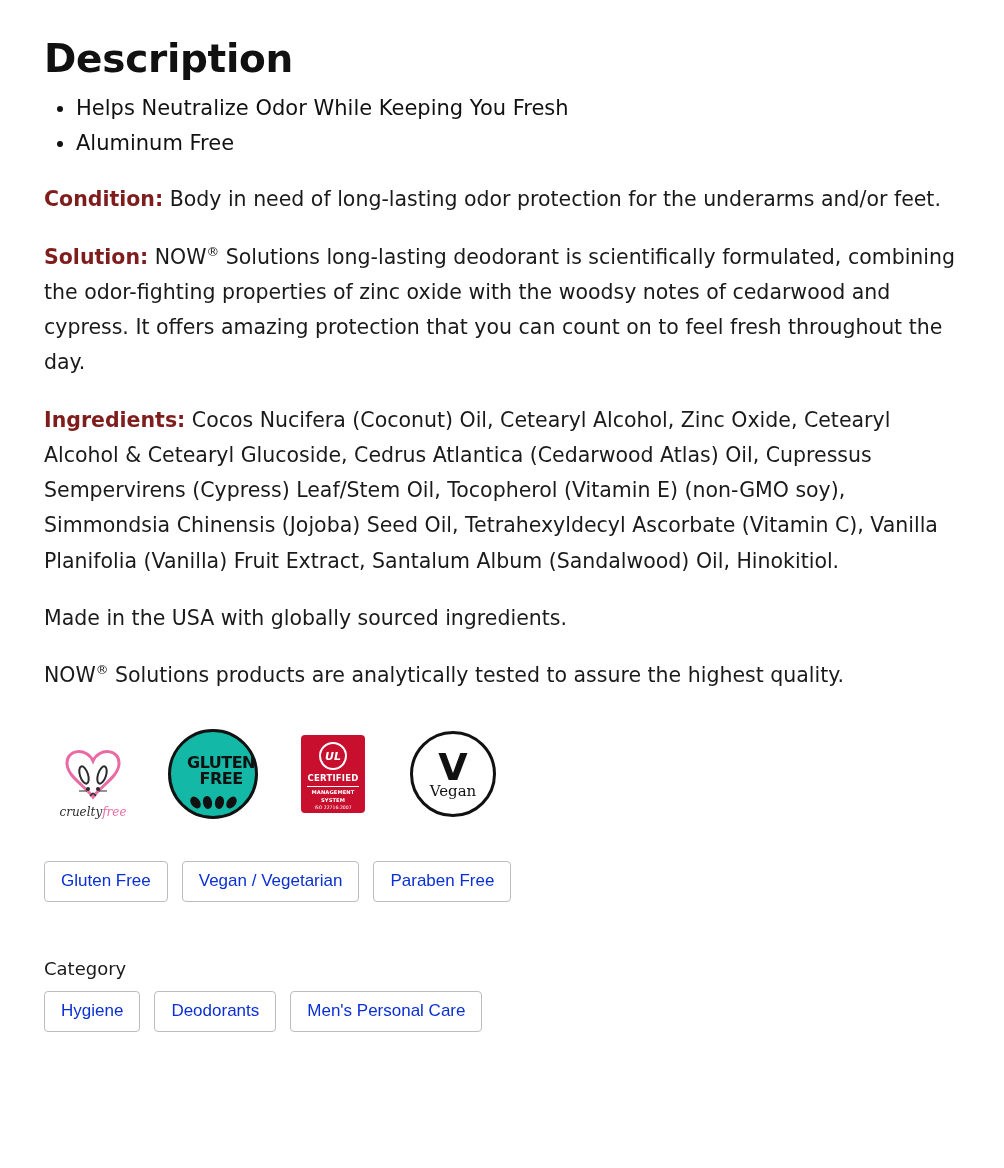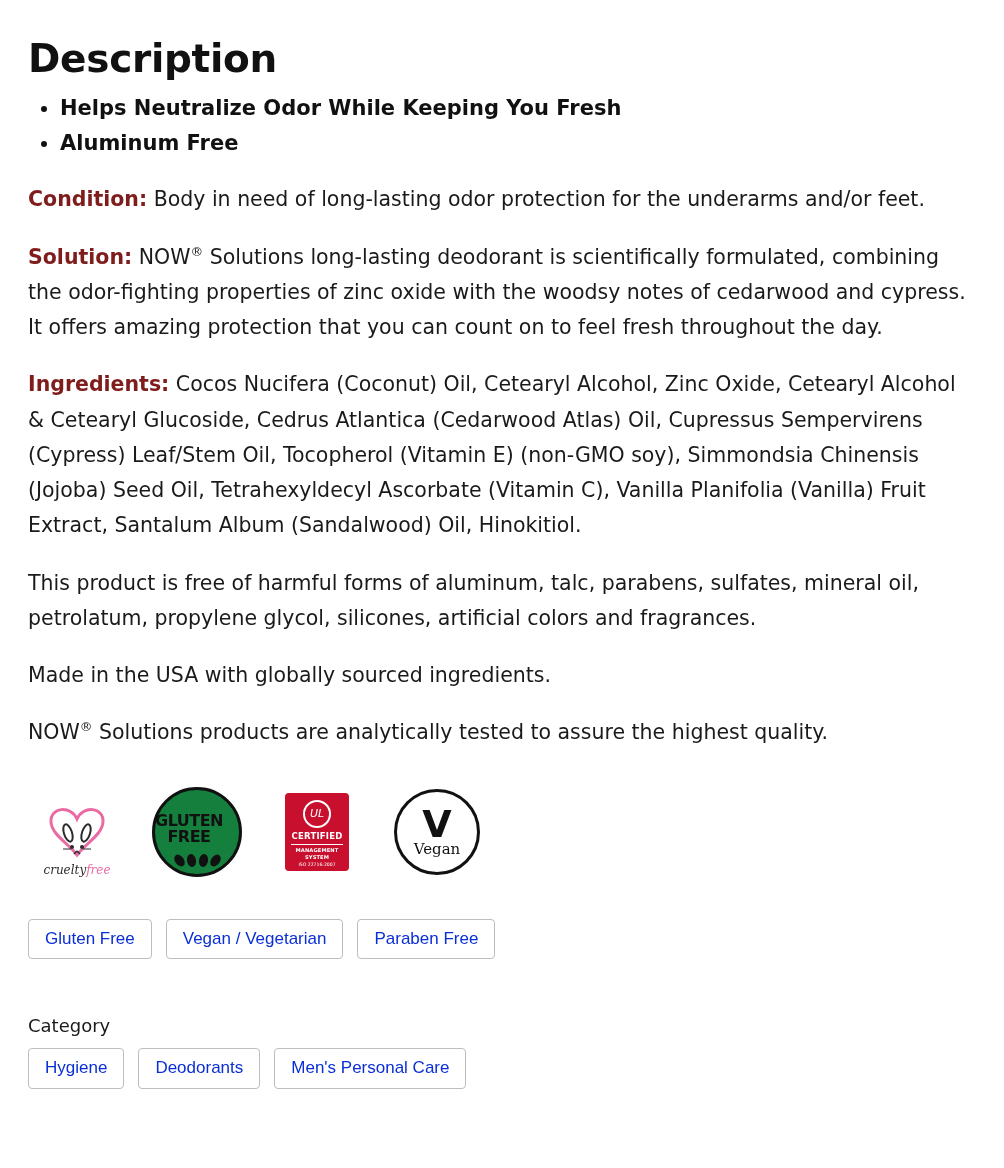--- a/index.html
+++ b/index.html
@@ -7,37 +7,37 @@
     padding: 0;
     background: #ffffff;
   }
   body {
     width: 1004px;
     min-height: 1168px;
     font-family: "DejaVu Sans", "Liberation Sans", sans-serif;
     color: #1a1a1a;
   }
   .page {
-    padding: 36px 36px 24px 28px;
+    padding: 36px 36px 24px 44px;
     box-sizing: border-box;
   }
   h1.title {
     font-size: 39px;
     font-weight: 700;
     margin: 0 0 10px 0;
     letter-spacing: -0.3px;
     color: #111111;
   }
   ul.bullets {
     margin: 0 0 22px 0;
     padding-left: 32px;
   }
   ul.bullets li {
     font-size: 21px;
-    font-weight: 700;
+    font-weight: 400;
     line-height: 1.65;
     color: #111111;
   }
   p.para {
     font-size: 20.5px;
     line-height: 1.72;
     margin: 0 0 22px 0;
     color: #1a1a1a;
   }
   .lead {
@@ -64,24 +64,24 @@
     justify-content: center;
   }
   
   .badge-gluten {
     border: 3px solid #111;
     border-radius: 50%;
     width: 84px;
     height: 84px;
     display: flex;
     flex-direction: column;
-    align-items: flex-start;
+    align-items: flex-end;
     justify-content: center;
     position: relative;
-    background: #15803d;
+    background: #14b8a6;
   }
   .badge-gluten .gf-text {
     font-size: 16px;
     font-weight: 800;
     line-height: 1.0;
     text-align: center;
     letter-spacing: -0.5px;
     color: #111;
     margin-top: -6px;
   }
@@ -122,21 +122,21 @@
   }
   .badge-ul .ul-circle {
     width: 24px;
     height: 24px;
     border-radius: 50%;
     border: 2px solid #fff;
     display: flex;
     align-items: center;
     justify-content: center;
     font-size: 11px;
-    font-weight: 400;
+    font-weight: 700;
     font-style: italic;
   }
   .badge-ul .ul-cert {
     font-size: 8.5px;
     font-weight: 700;
     margin-top: 3px;
     letter-spacing: 0.2px;
   }
   .badge-ul .ul-line {
     width: 52px;
@@ -223,21 +223,20 @@
 
   <p class="para">
     <span class="lead">Solution:</span>
     <span>NOW</span><sup>®</sup><span> Solutions long-lasting deodorant is scientifically formulated, combining the odor-fighting properties of zinc oxide with the woodsy notes of cedarwood and cypress. It offers amazing protection that you can count on to feel fresh throughout the day.</span>
   </p>
 
   <p class="para">
     <span class="lead">Ingredients:</span><span>  Cocos Nucifera (Coconut) Oil, Cetearyl Alcohol, Zinc Oxide, Cetearyl Alcohol &amp; Cetearyl Glucoside, Cedrus Atlantica (Cedarwood Atlas) Oil, Cupressus Sempervirens (Cypress) Leaf/Stem Oil, Tocopherol (Vitamin E) (non-GMO soy), Simmondsia Chinensis (Jojoba) Seed Oil, Tetrahexyldecyl Ascorbate (Vitamin C), Vanilla Planifolia (Vanilla) Fruit Extract, Santalum Album (Sandalwood) Oil, Hinokitiol.</span>
   </p>
 
-  <p class="para">This product is free of harmful forms of aluminum, talc, parabens, sulfates, mineral oil, petrolatum, propylene glycol, silicones, artificial colors and fragrances.</p>
 
   <p class="para">Made in the USA with globally sourced ingredients.</p>
 
   <p class="para">
     <span>NOW</span><sup>®</sup><span> Solutions products are analytically tested to assure the highest quality.</span>
   </p>
 
   <div class="badges">
 
     <div class="badge">

